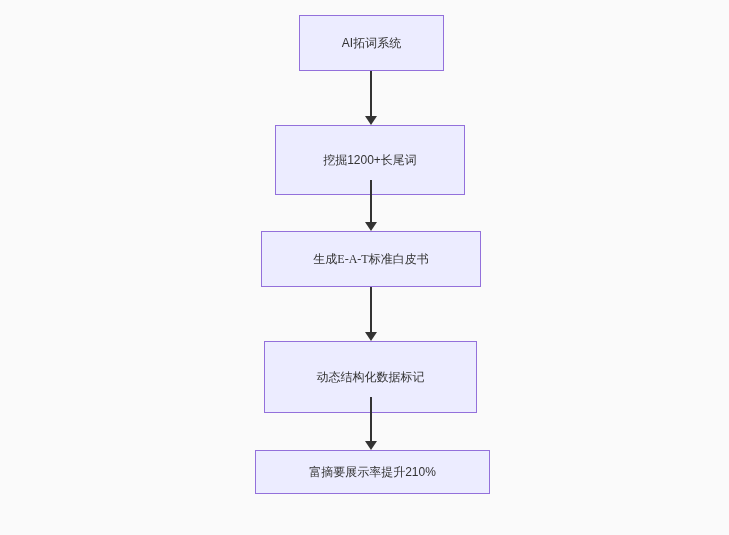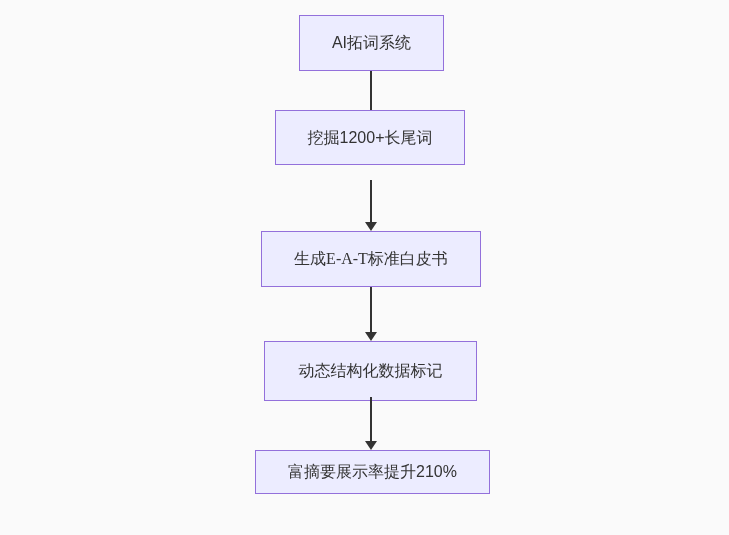--- a/index.html
+++ b/index.html
@@ -15,21 +15,21 @@
     height: 535px;
     background: #fafafa;
     overflow: hidden;
   }
   .node {
     position: absolute;
     box-sizing: border-box;
     background: #ECECFF;
     border: 1.5px solid #9370DB;
     color: #333333;
-    font-size: 16px;
+    font-size: 12px;
     line-height: 1;
     display: flex;
     align-items: center;
     justify-content: center;
     text-align: center;
     white-space: nowrap;
   }
   .arrow {
     position: absolute;
     width: 14px;
@@ -55,35 +55,35 @@
 
 <div class="canvas">
 
   <div class="node" style="left:299px; top:15px; width:145px; height:56px;">AI拓词系统</div>
 
   <div class="arrow" style="left:364px; top:71px; height:54px;">
     <div class="arrow-line"></div>
     <div class="arrow-head"></div>
   </div>
 
-  <div class="node" style="left:275px; top:110px; width:190px; height:55px;text-align:center;">挖掘1200+长尾词</div>
+  <div class="node" style="left:275px; top:125px; width:190px; height:70px;text-align:center;">挖掘1200+长尾词</div>
 
   <div class="arrow" style="left:364px; top:180px; height:51px;">
     <div class="arrow-line"></div>
     <div class="arrow-head"></div>
   </div>
 
   <div class="node" style="left:261px; top:231px; width:220px; height:56px;font-family:Liberation Serif, serif;">生成E-A-T标准白皮书</div>
 
   <div class="arrow" style="left:364px; top:287px; height:54px;">
     <div class="arrow-line"></div>
     <div class="arrow-head"></div>
   </div>
 
-  <div class="node" style="left:264px; top:341px; width:213px; height:60px;">动态结构化数据标记</div>
+  <div class="node" style="left:264px; top:341px; width:213px; height:72px;">动态结构化数据标记</div>
 
   <div class="arrow" style="left:364px; top:397px; height:53px;">
     <div class="arrow-line"></div>
     <div class="arrow-head"></div>
   </div>
 
   <div class="node" style="left:255px; top:450px; width:235px; height:44px;">富摘要展示率提升210%</div>
 
 </div>
 

